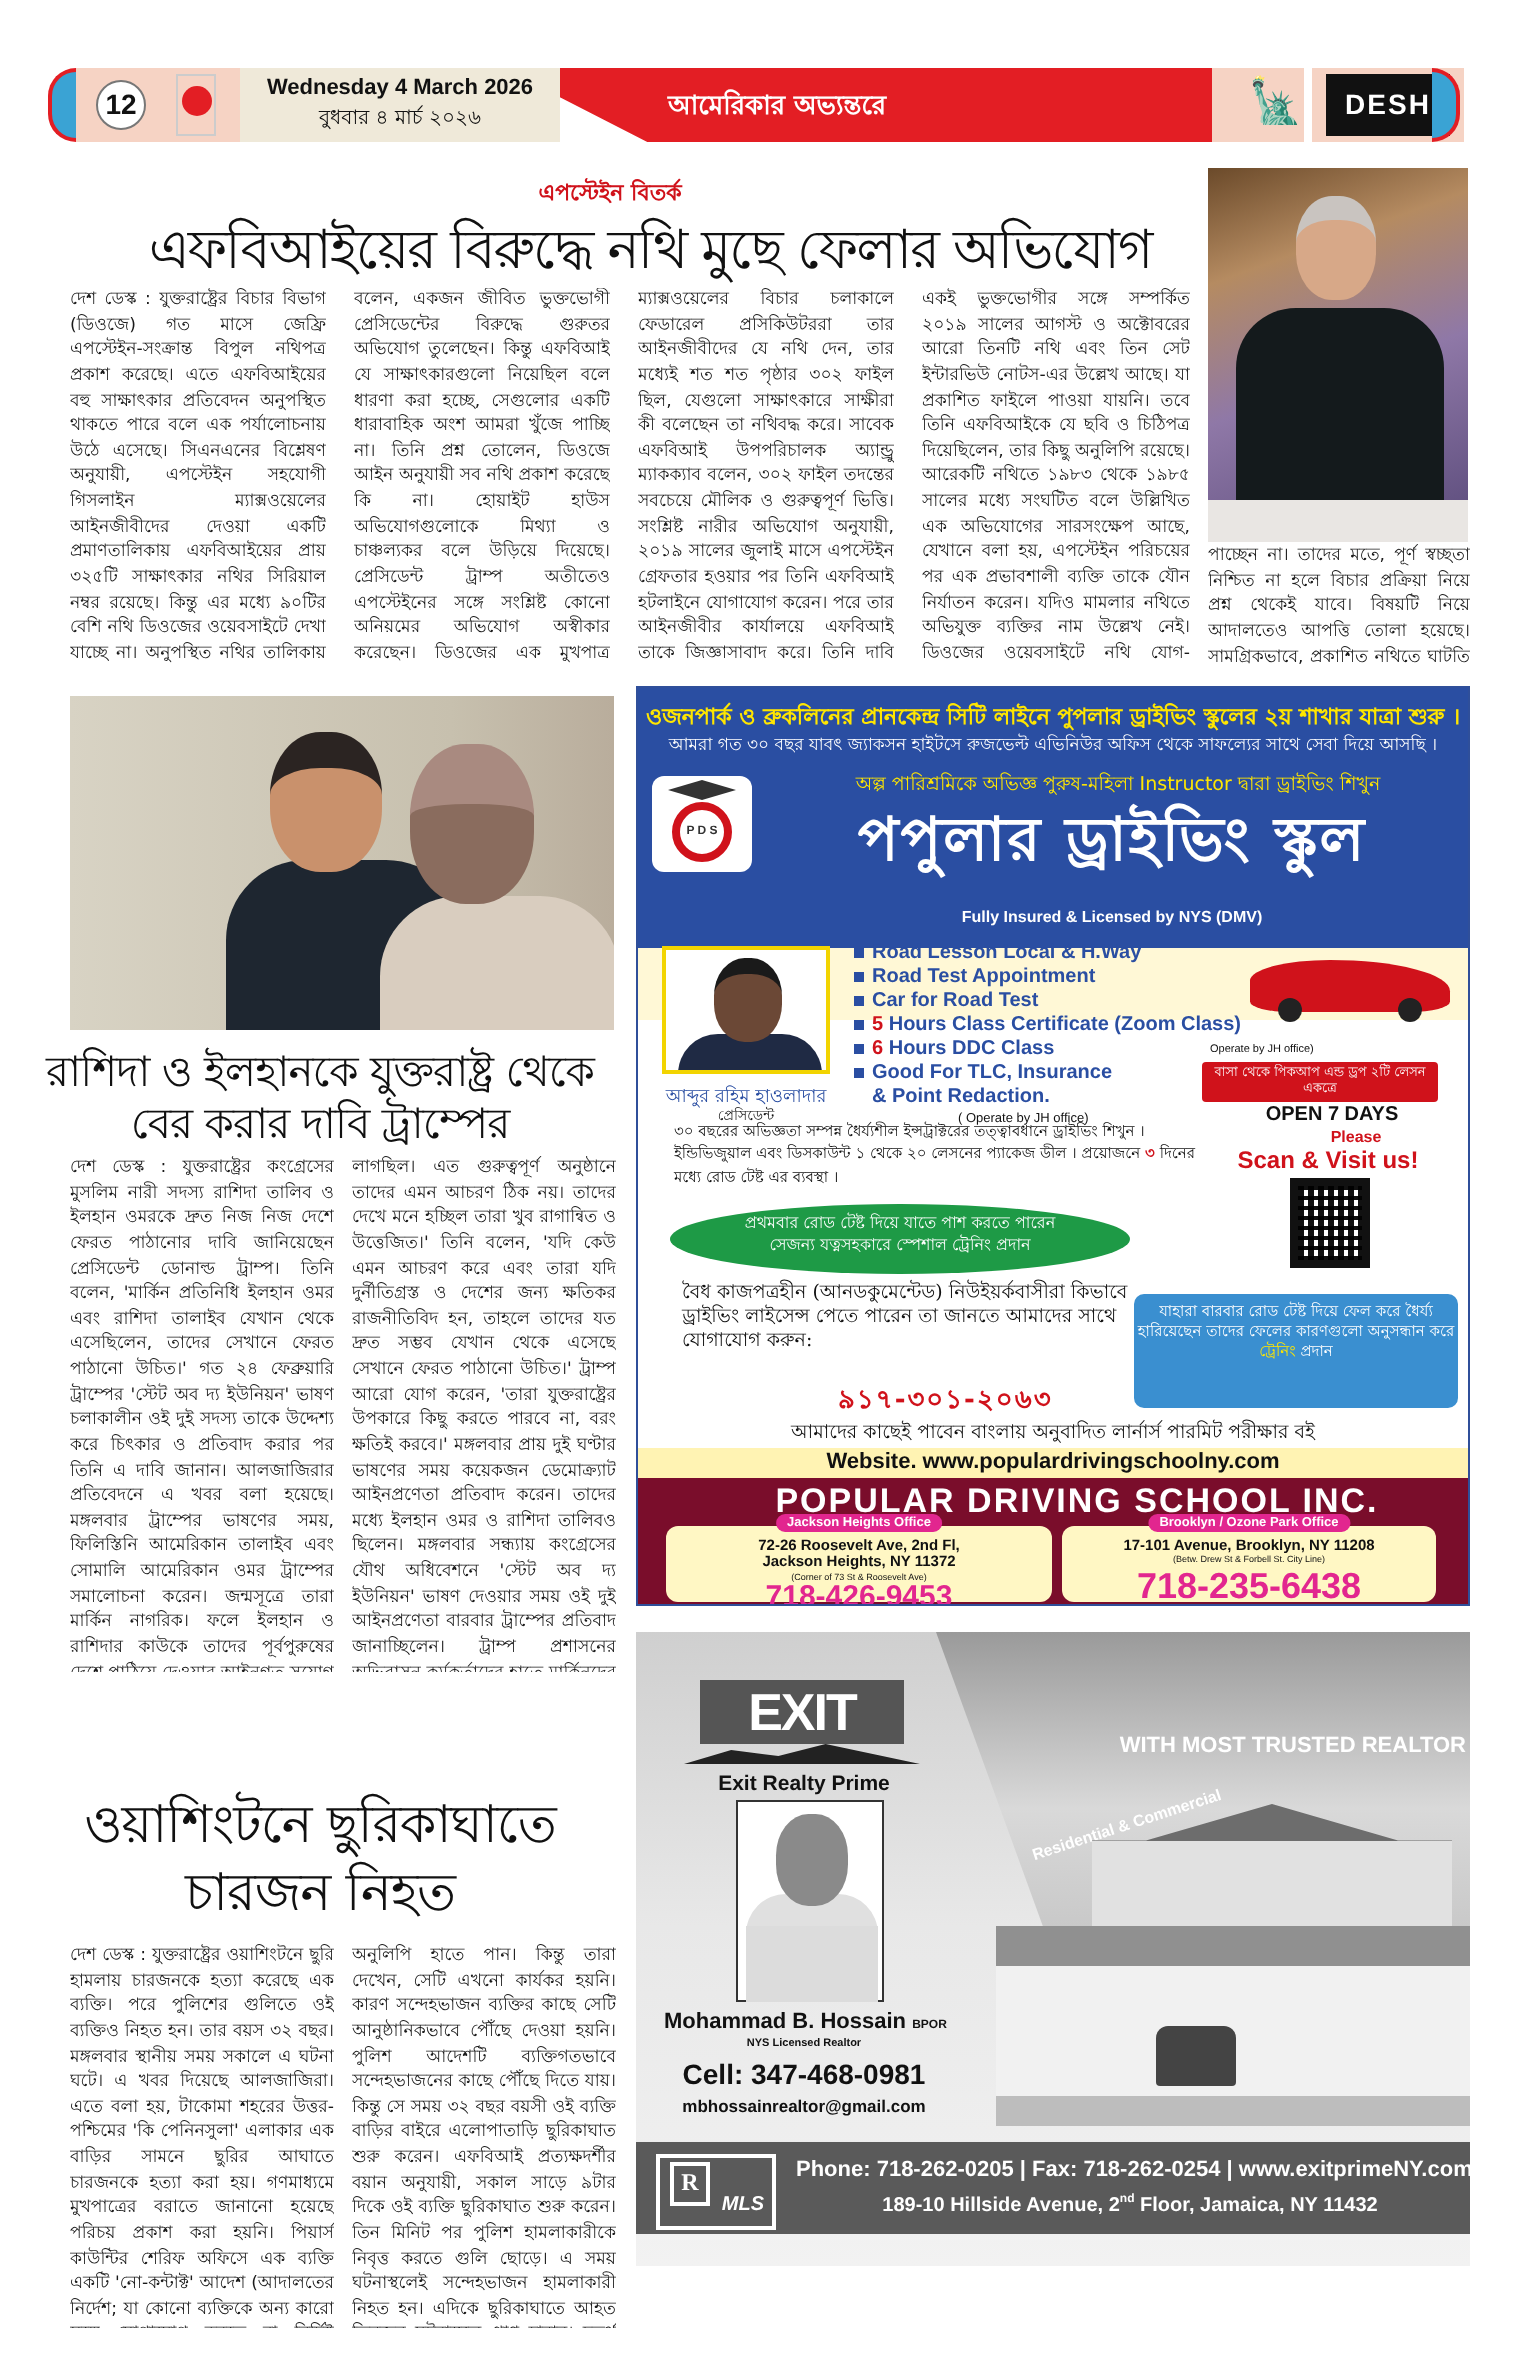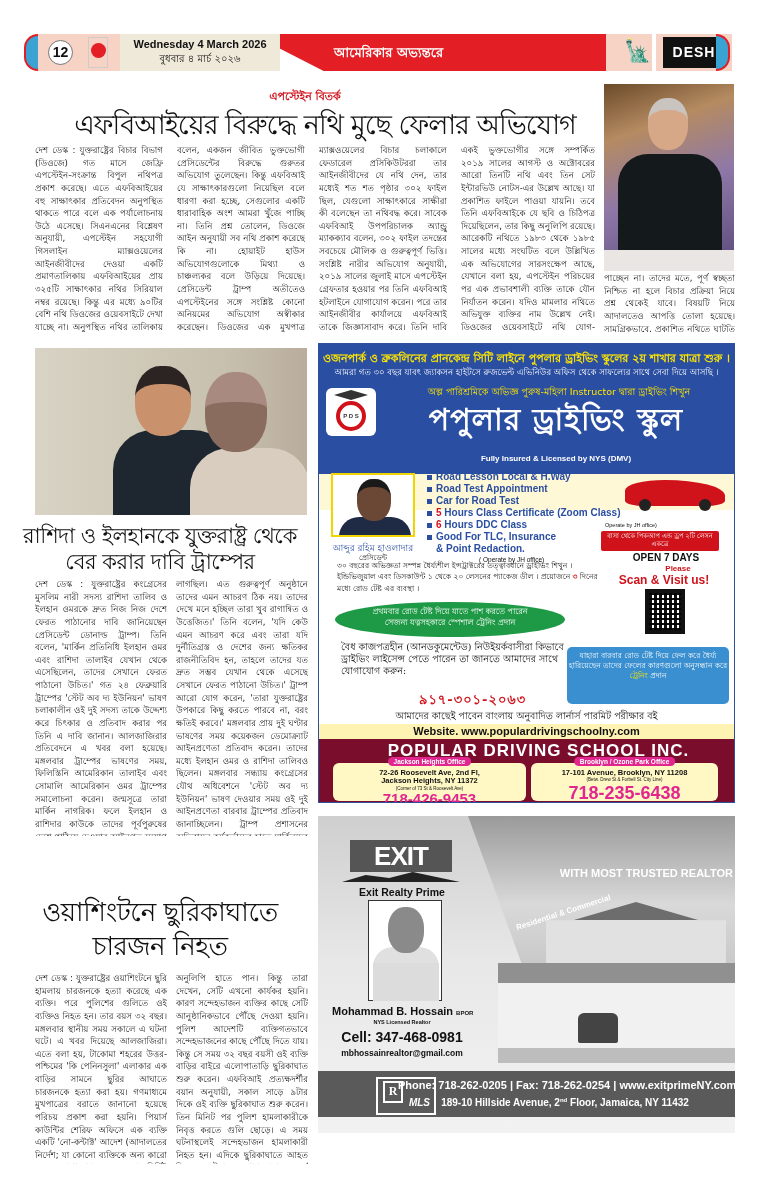--- a/index.html
+++ b/index.html
@@ -114,21 +114,21 @@
   .ad3 { position: absolute; left: 318px; top: 963px; width: 417px; height: 170px; background: linear-gradient(180deg, #e8e8e8 0%, #f2f2f2 100%); overflow: hidden; }
   .ad3 .agent2 { position: absolute; left: 50px; top: -10px; width: 74px; height: 48px; background: #fff; border: 1px solid #333; border-top: none; }
   .ad3 .agent2 .b { position: absolute; left: 4px; top: 0; width: 66px; height: 48px; background: #dcdcdc; }
   .ad3 .name { position: absolute; left: 14px; top: 42px; width: 140px; text-align: center; font: bold 11px "Liberation Sans", sans-serif; white-space: nowrap; }
   .ad3 .lic { position: absolute; left: 14px; top: 56px; width: 140px; text-align: center; font: bold 5.5px "Liberation Sans", sans-serif; }
   .ad3 .cell { position: absolute; left: 14px; top: 66px; width: 140px; text-align: center; font: bold 14px "Liberation Sans", sans-serif; white-space: nowrap; }
   .ad3 .email { position: absolute; left: 4px; top: 85px; width: 160px; text-align: center; font: bold 8.5px "Liberation Sans", sans-serif; white-space: nowrap; }
   .ad3 .house2 { position: absolute; left: 180px; top: 0; width: 237px; height: 100px; background: linear-gradient(180deg, #909090 0 20%, #f1f1f1 20% 85%, #bdbdbd 85% 100%); clip-path: polygon(0 0, 100% 0, 100% 100%, 0 100%); }
   .ad3 .house2::before { content: ""; position: absolute; left: 80px; top: 50px; width: 40px; height: 30px; background: #444; border-radius: 6px 6px 2px 2px; }
   .ad3 .foot { position: absolute; left: 0; top: 108px; width: 417px; height: 46px; background: #5a5a5a; }
-  .ad3 .mls { position: absolute; left: 10px; top: 114px; width: 60px; height: 34px; border: 2px solid #fff; color: #fff; font: bold italic 10px "Liberation Sans", sans-serif; text-align: right; padding: 18px 4px 16px 0; margin-left: 48px; }
+  .ad3 .mls { position: absolute; left: 10px; top: 114px; width: 60px; height: 34px; border: 2px solid #fff; color: #fff; font: bold italic 10px "Liberation Sans", sans-serif; text-align: right; padding: 18px 4px 16px 0; }
   .ad3 .mls::before { content: "R"; position: absolute; left: 5px; top: 2px; width: 16px; height: 18px; border: 2px solid #fff; font: bold 12px "Liberation Serif", serif; text-align: center; line-height: 16px; }
   .ad3 .phone { position: absolute; left: 80px; top: 116px; width: 334px; text-align: center; color: #fff; font: bold 11px "Liberation Sans", sans-serif; white-space: nowrap; }
   .ad3 .addr { position: absolute; left: 80px; top: 134px; width: 334px; text-align: center; color: #fff; font: bold 10px "Liberation Sans", sans-serif; white-space: nowrap; }
   .ad3 .addr sup { font-size: 6px; }
 </style>
 </head>
 <body>
 
 <div class="hdr">
   <div class="cap-l"></div>

